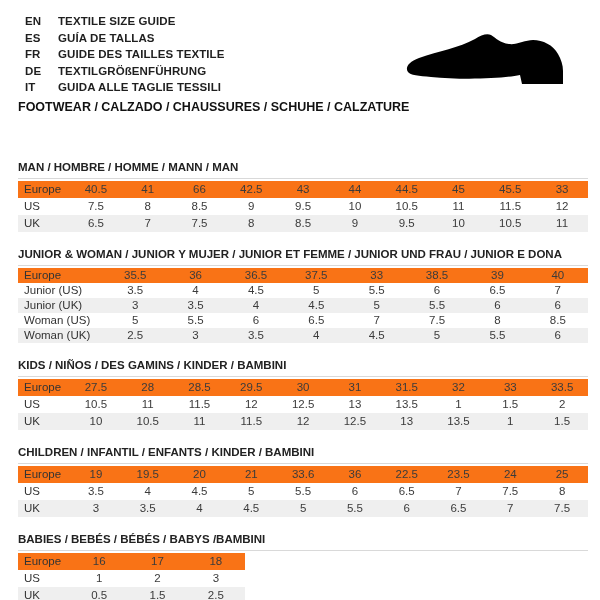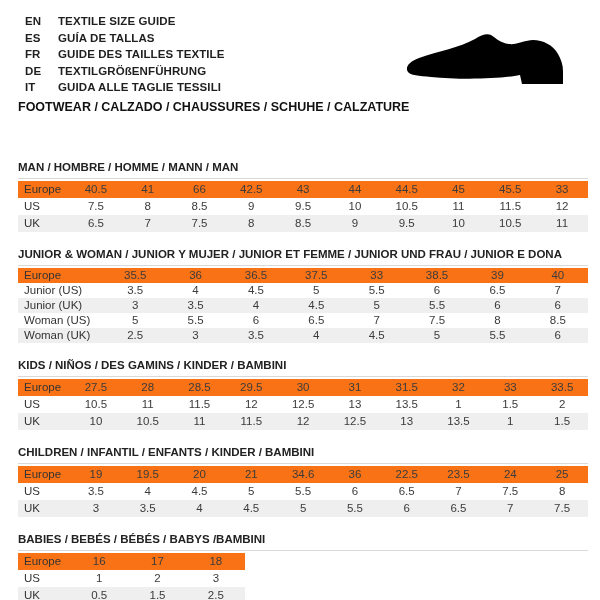--- a/index.html
+++ b/index.html
@@ -258,21 +258,21 @@
         <h2 class="section-title">CHILDREN / INFANTIL / ENFANTS / KINDER / BAMBINI</h2>
         <div class="table-wrap">
           <table class="size-table">
             <tbody>
               <tr class="header-row">
                 <td class="label">Europe</td>
                 <td>19</td>
                 <td>19.5</td>
                 <td>20</td>
                 <td>21</td>
-                <td>34.6</td>
+                <td>33.6</td>
                 <td>36</td>
                 <td>22.5</td>
                 <td>23.5</td>
                 <td>24</td>
                 <td>25</td>
               </tr>
               <tr>
                 <td class="label">US</td>
                 <td>3.5</td>
                 <td>4</td>

